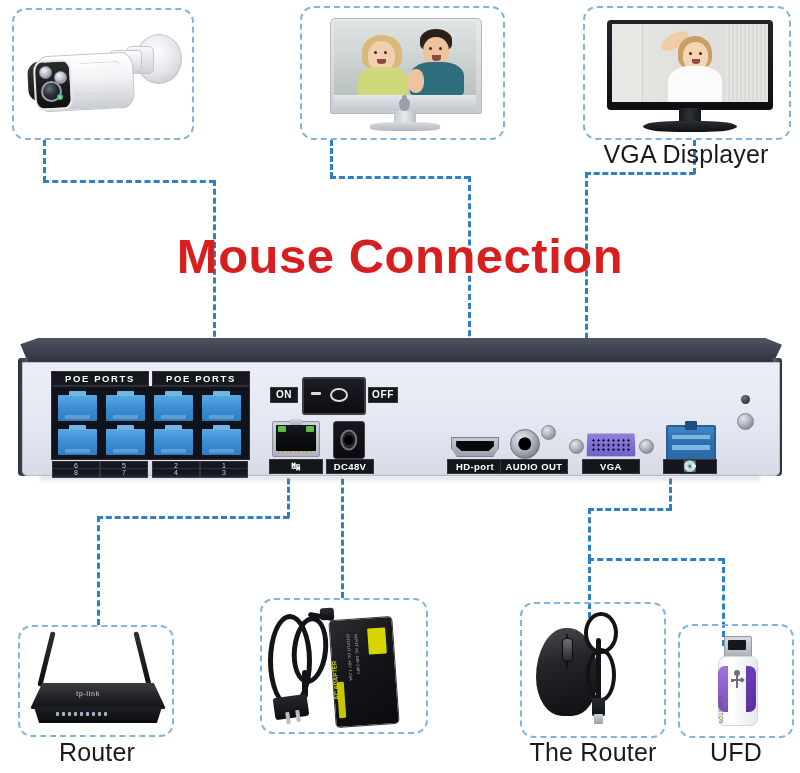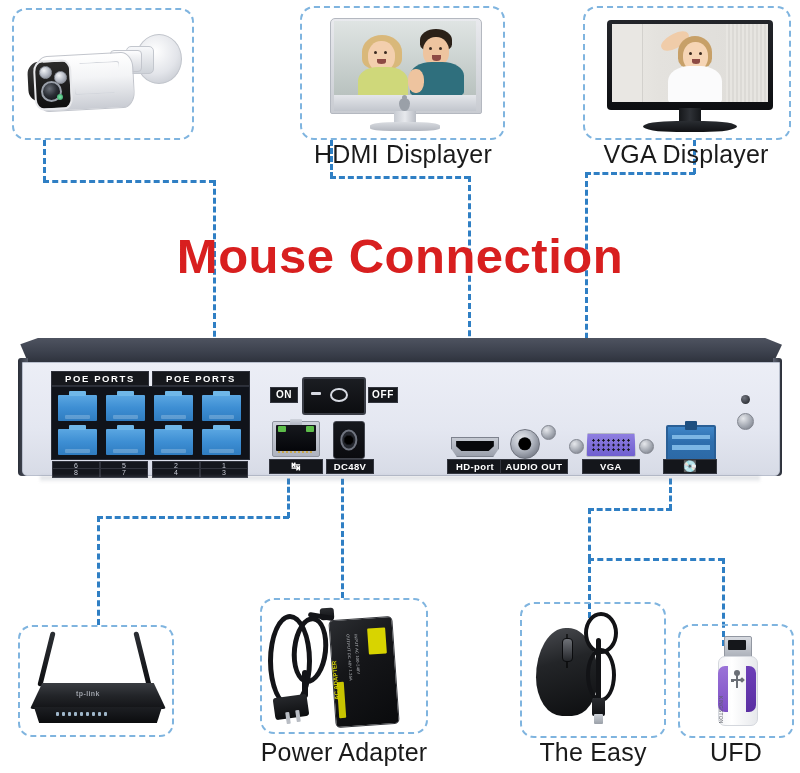--- a/index.html
+++ b/index.html
@@ -286,21 +286,20 @@
           <div class="kid-body" style="left:2px;top:33px;width:54px;height:34px;background:#2f6f7d;"></div>
           <div class="kid-arm" style="left:0px;top:40px;width:16px;height:24px;background:#eec49f;"></div>
         </div>
       </div>
       <div class="imac-chin" style="left:32px;top:87px;width:142px;height:16px;"></div>
       <div class="apple" style="left:97px;top:90px;"></div>
       <div class="imac-neck" style="left:92px;top:103px;width:22px;height:14px;"></div>
       <div class="imac-foot" style="left:68px;top:114px;width:70px;height:9px;"></div>
     </div>
   </div>
-  <div class="devlabel" style="left:287px;top:140px;width:232px;">HDMI Displayer</div>
 
   <div class="devbox" style="left:583px;top:6px;width:208px;height:134px;">
     <div style="position:absolute;inset:0;">
       <div class="vm-bez" style="left:22px;top:12px;width:166px;height:90px;"></div>
       <div class="vm-scr" style="left:27px;top:16px;width:156px;height:78px;">
         <div style="position:absolute;inset:0;background:linear-gradient(90deg,#eceae6 0%,#e4e2de 30%,#dedcd8 100%);"></div>
         <div style="position:absolute;left:0;top:0;width:30px;height:100%;background:#e9e7e3;border-right:1px solid #d3d1cd;"></div>
         <div style="position:absolute;right:0;top:0;width:42px;height:100%;
                     background:repeating-linear-gradient(90deg,#e7e5e1 0 2px,#dcdad6 2px 4px);"></div>
         <div class="kid" style="left:52px;top:8px;width:64px;height:70px;">
@@ -413,20 +412,21 @@
           <div class="rt-led"></div>
         <div class="rt-led"></div>
           <div class="rt-led"></div>
           <div class="rt-led"></div>
         <div class="rt-led"></div>
           <div class="rt-led"></div>
           <div class="rt-led"></div>
       </div>
     </div>
   </div>
+  <div class="devlabel" style="left:12px;top:738px;width:170px;">Router</div>
 
   <div class="devbox" style="left:260px;top:598px;width:168px;height:136px;">
     <div style="position:absolute;inset:0;">
 
       <div class="pa-brick" style="left:70px;top:18px;width:62px;height:106px;transform:rotate(-4deg);"></div>
       <div class="pa-lbl" style="left:106px;top:28px;width:18px;height:26px;transform:rotate(-4deg);"></div>
       <div class="pa-strip" style="left:76px;top:82px;width:7px;height:36px;transform:rotate(-4deg);"></div>
       <div class="pa-txt" style="left:86px;top:34px;height:74px;transform:rotate(-4deg);">OUTPUT DC 48V 1.35A</div>
       <div class="pa-txt" style="left:94px;top:34px;height:74px;transform:rotate(-4deg);">INPUT AC 100-240V</div>
       <div class="pa-conn" style="left:58px;top:8px;width:14px;height:12px;transform:rotate(-4deg);"></div>
@@ -436,35 +436,34 @@
       <div class="pa-cordB" style="left:40px;top:70px;width:6px;height:28px;"></div>
 
       <div class="pa-cordA" style="left:6px;top:14px;width:34px;height:84px;"></div>
       <div class="pa-plug" style="left:12px;top:96px;width:34px;height:22px;transform:rotate(-8deg);"></div>
       <div class="pa-pin" style="left:24px;top:112px;width:4px;height:12px;transform:rotate(-8deg);"></div>
       <div class="pa-pin" style="left:34px;top:110px;width:4px;height:12px;transform:rotate(-8deg);"></div>
       <div style="position:absolute;left:72px;top:100px;font-size:6px;color:#d8d400;font-weight:bold;
                   transform:rotate(-94deg);transform-origin:left top;">AC ADAPTER</div>
     </div>
   </div>
-  <div class="devlabel" style="left:240px;top:738px;width:208px;">Power Adapter</div>
 
   <div class="devbox" style="left:520px;top:602px;width:146px;height:136px;">
     <div style="position:absolute;inset:0;">
       <div class="ms-body" style="left:14px;top:24px;width:62px;height:88px;"></div>
       <div class="ms-split" style="left:44px;top:30px;width:1.5px;height:34px;"></div>
       <div class="ms-wheel" style="left:40px;top:34px;width:9px;height:22px;"></div>
       <div class="ms-cord" style="left:62px;top:8px;width:26px;height:34px;"></div>
       <div class="ms-cord2" style="left:74px;top:34px;width:5px;height:62px;"></div>
       <div class="ms-cord" style="left:64px;top:44px;width:22px;height:46px;"></div>
       <div class="ms-usb" style="left:70px;top:94px;width:13px;height:18px;"></div>
       <div class="ms-usbtip" style="left:72px;top:110px;width:9px;height:10px;"></div>
     </div>
   </div>
-  <div class="devlabel" style="left:505px;top:738px;width:176px;">The Easy</div>
+  <div class="devlabel" style="left:505px;top:738px;width:176px;">The Router</div>
 
   <div class="devbox" style="left:678px;top:624px;width:116px;height:114px;">
     <div style="position:absolute;inset:0;">
       <div class="fd-tip" style="left:44px;top:10px;width:26px;height:22px;"></div>
       <div class="fd-tipin" style="left:48px;top:14px;width:18px;height:10px;"></div>
       <div class="fd-body" style="left:38px;top:30px;width:38px;height:68px;"></div>
       <div class="fd-wingL" style="left:38px;top:40px;width:10px;height:46px;"></div>
       <div class="fd-wingR" style="left:66px;top:40px;width:10px;height:46px;"></div>
       <div style="position:absolute;left:51px;top:46px;width:12px;height:16px;">
         <div style="position:absolute;left:5px;top:0;width:2px;height:16px;background:#6b6f76;"></div>

